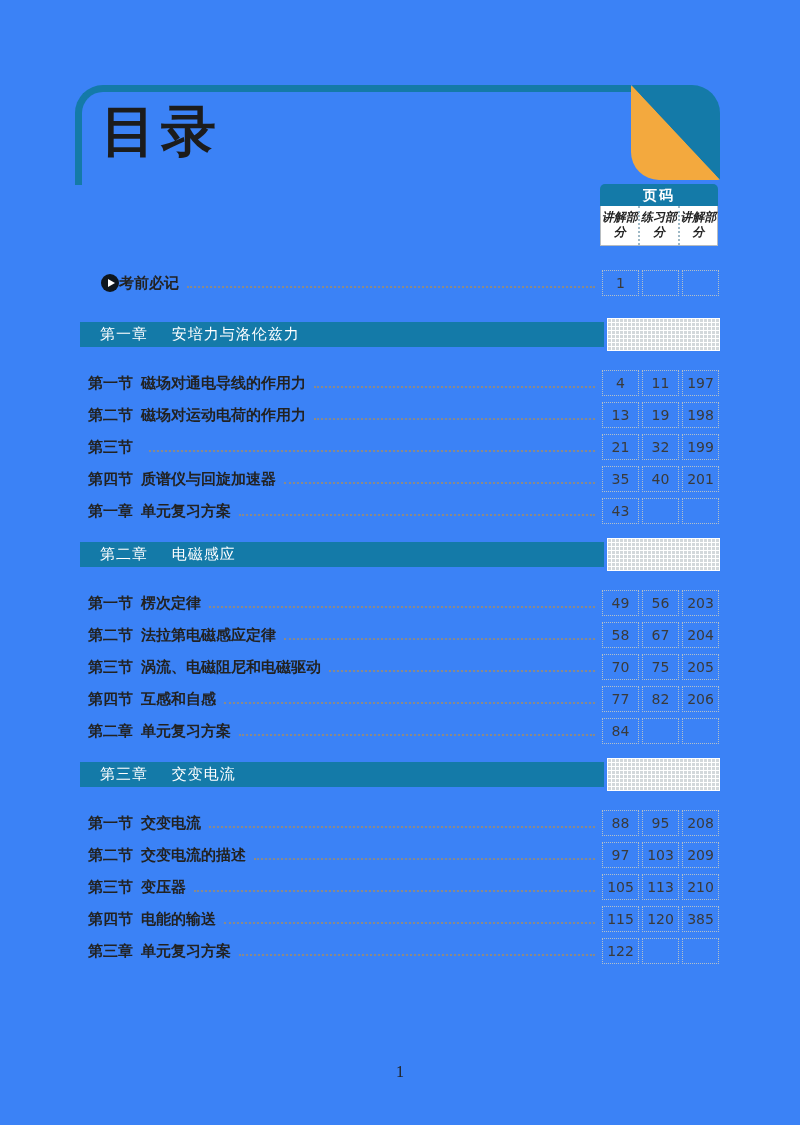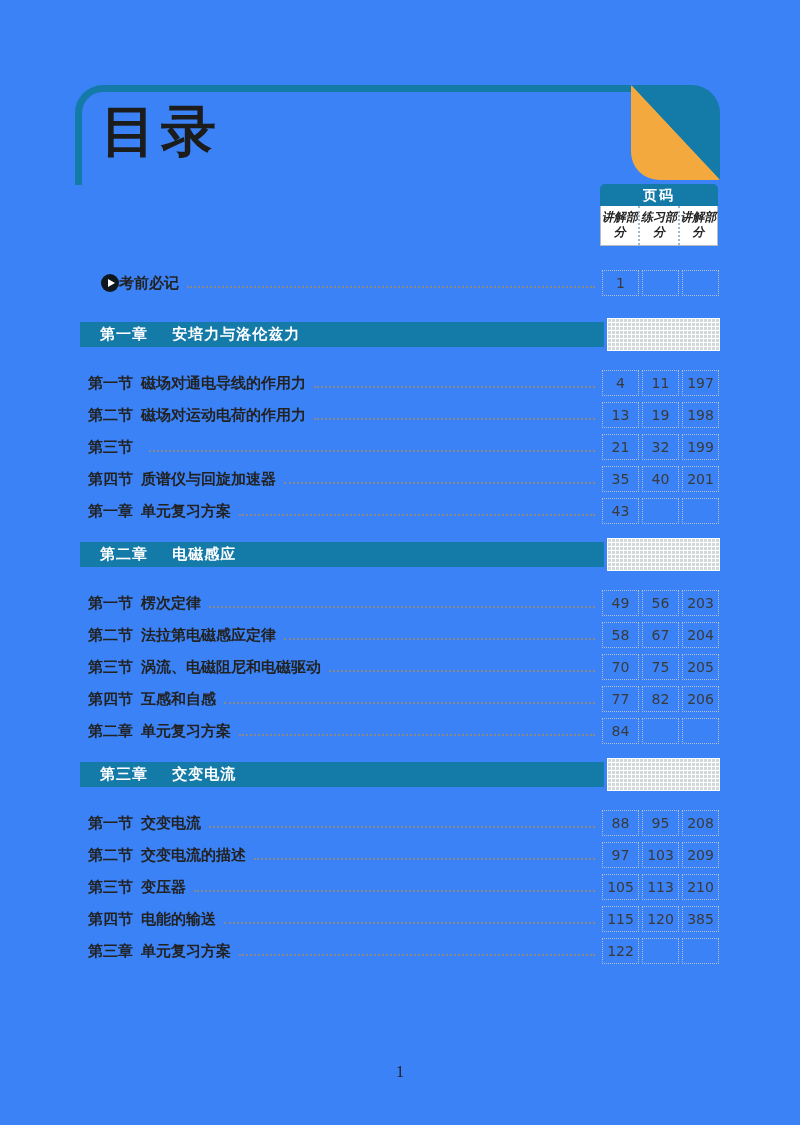--- a/index.html
+++ b/index.html
@@ -47,21 +47,21 @@
   .cells{flex:none;width:118px;display:flex;gap:3px;}
   .cell{
     width:37px;height:26px;box-sizing:border-box;border:1px dotted #b3c0c9;
     display:flex;align-items:center;justify-content:center;font-size:14px;color:#3a3a3a;
   }
   
   .chapter{position:absolute;left:80px;width:640px;height:162px;}
   .chapter-bar{
     position:absolute;left:0;top:0;width:524px;height:25px;box-sizing:border-box;
     background:var(--blue);color:#fff;line-height:25px;padding-left:20px;
-    font-size:15px;font-weight:bold;letter-spacing:1px;
+    font-size:15px;font-weight:normal;letter-spacing:1px;
   }
   .ch-label{margin-right:18px;}
   .chapter-dots{
     position:absolute;left:527px;top:-4px;width:113px;height:33px;
     background-color:#d3d8db;
     background-image:
       repeating-linear-gradient(0deg,#ffffff 0 1px,transparent 1px 4px),
       repeating-linear-gradient(90deg,#ffffff 0 1px,transparent 1px 4px);
   }
   .chapter-rows{position:absolute;left:0;top:48px;width:640px;}

